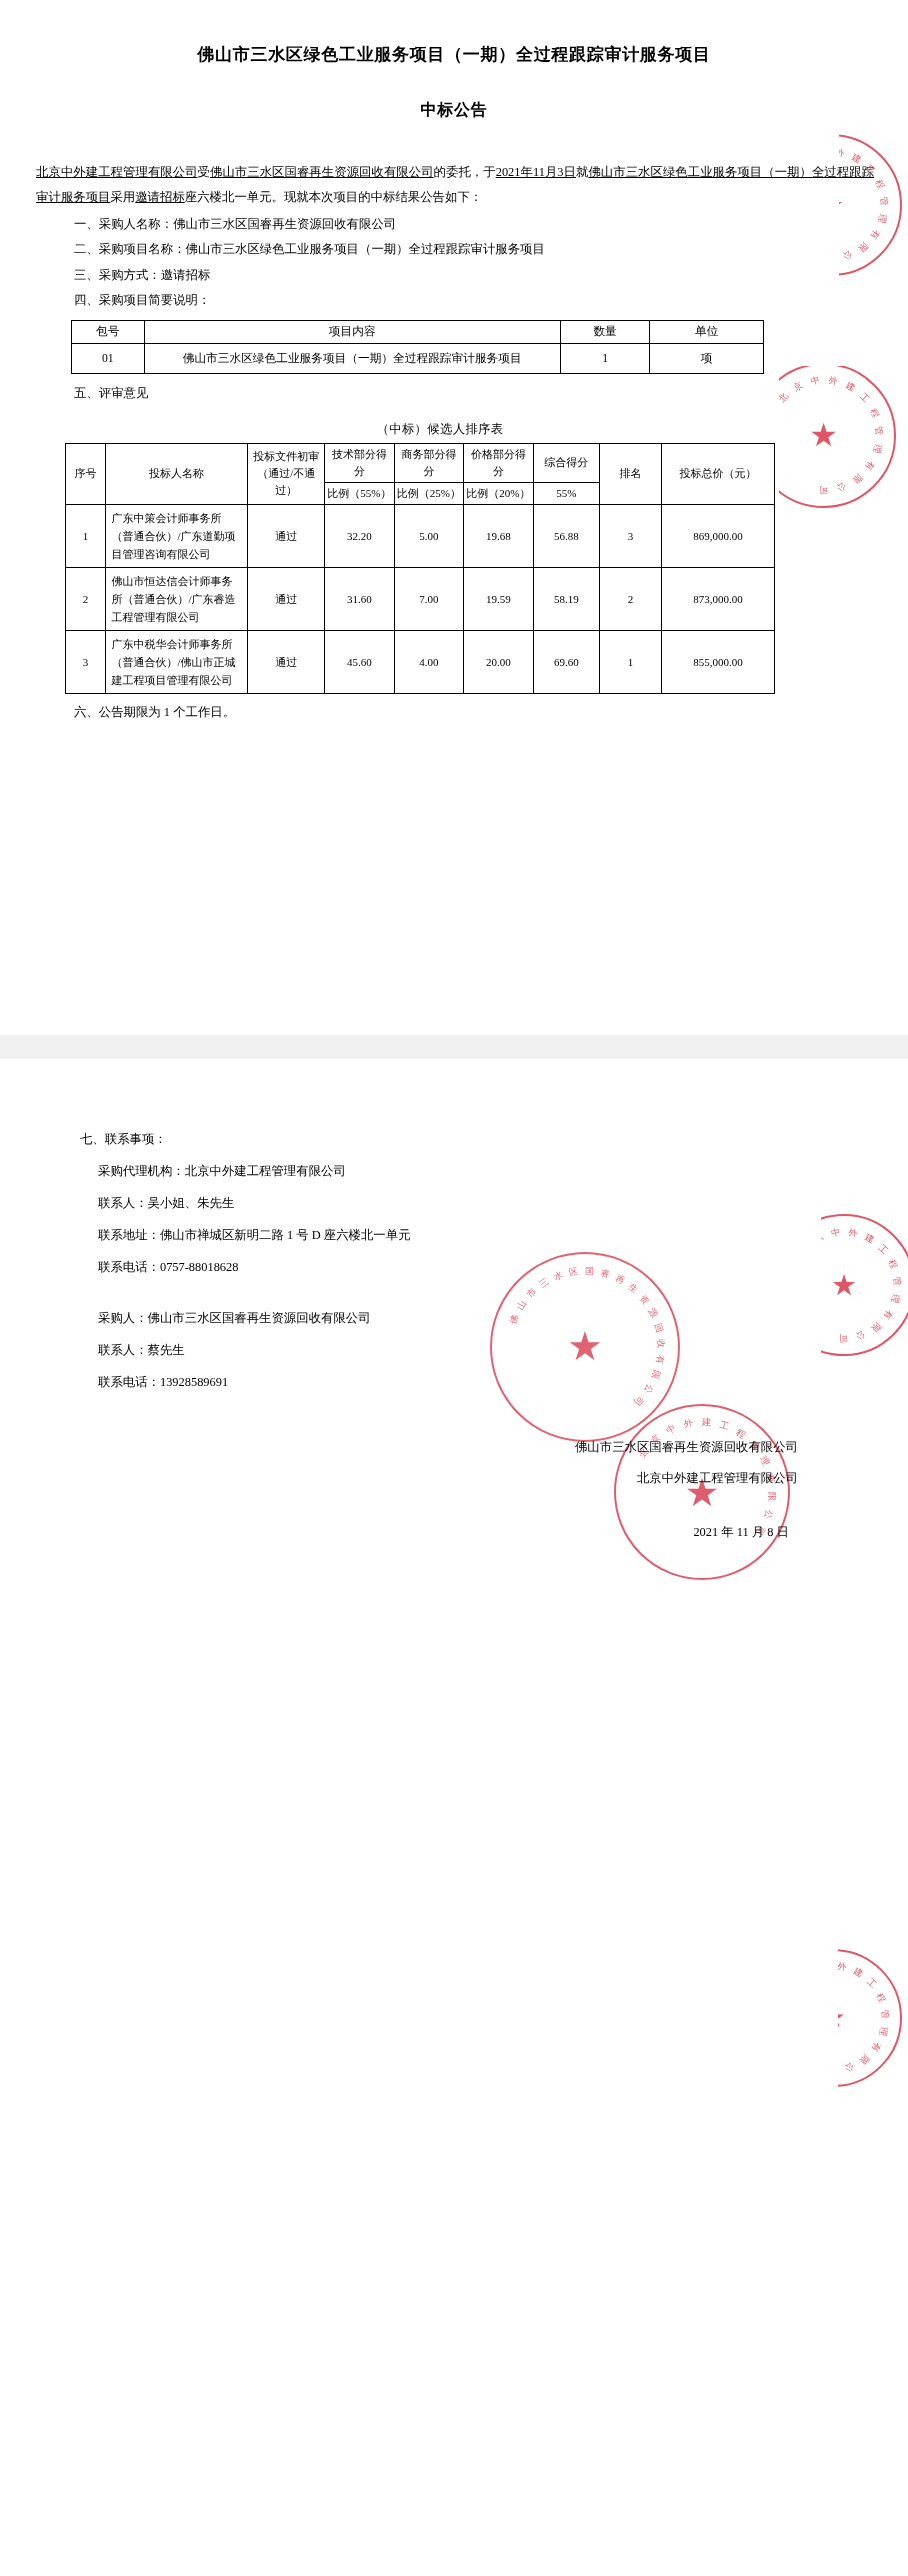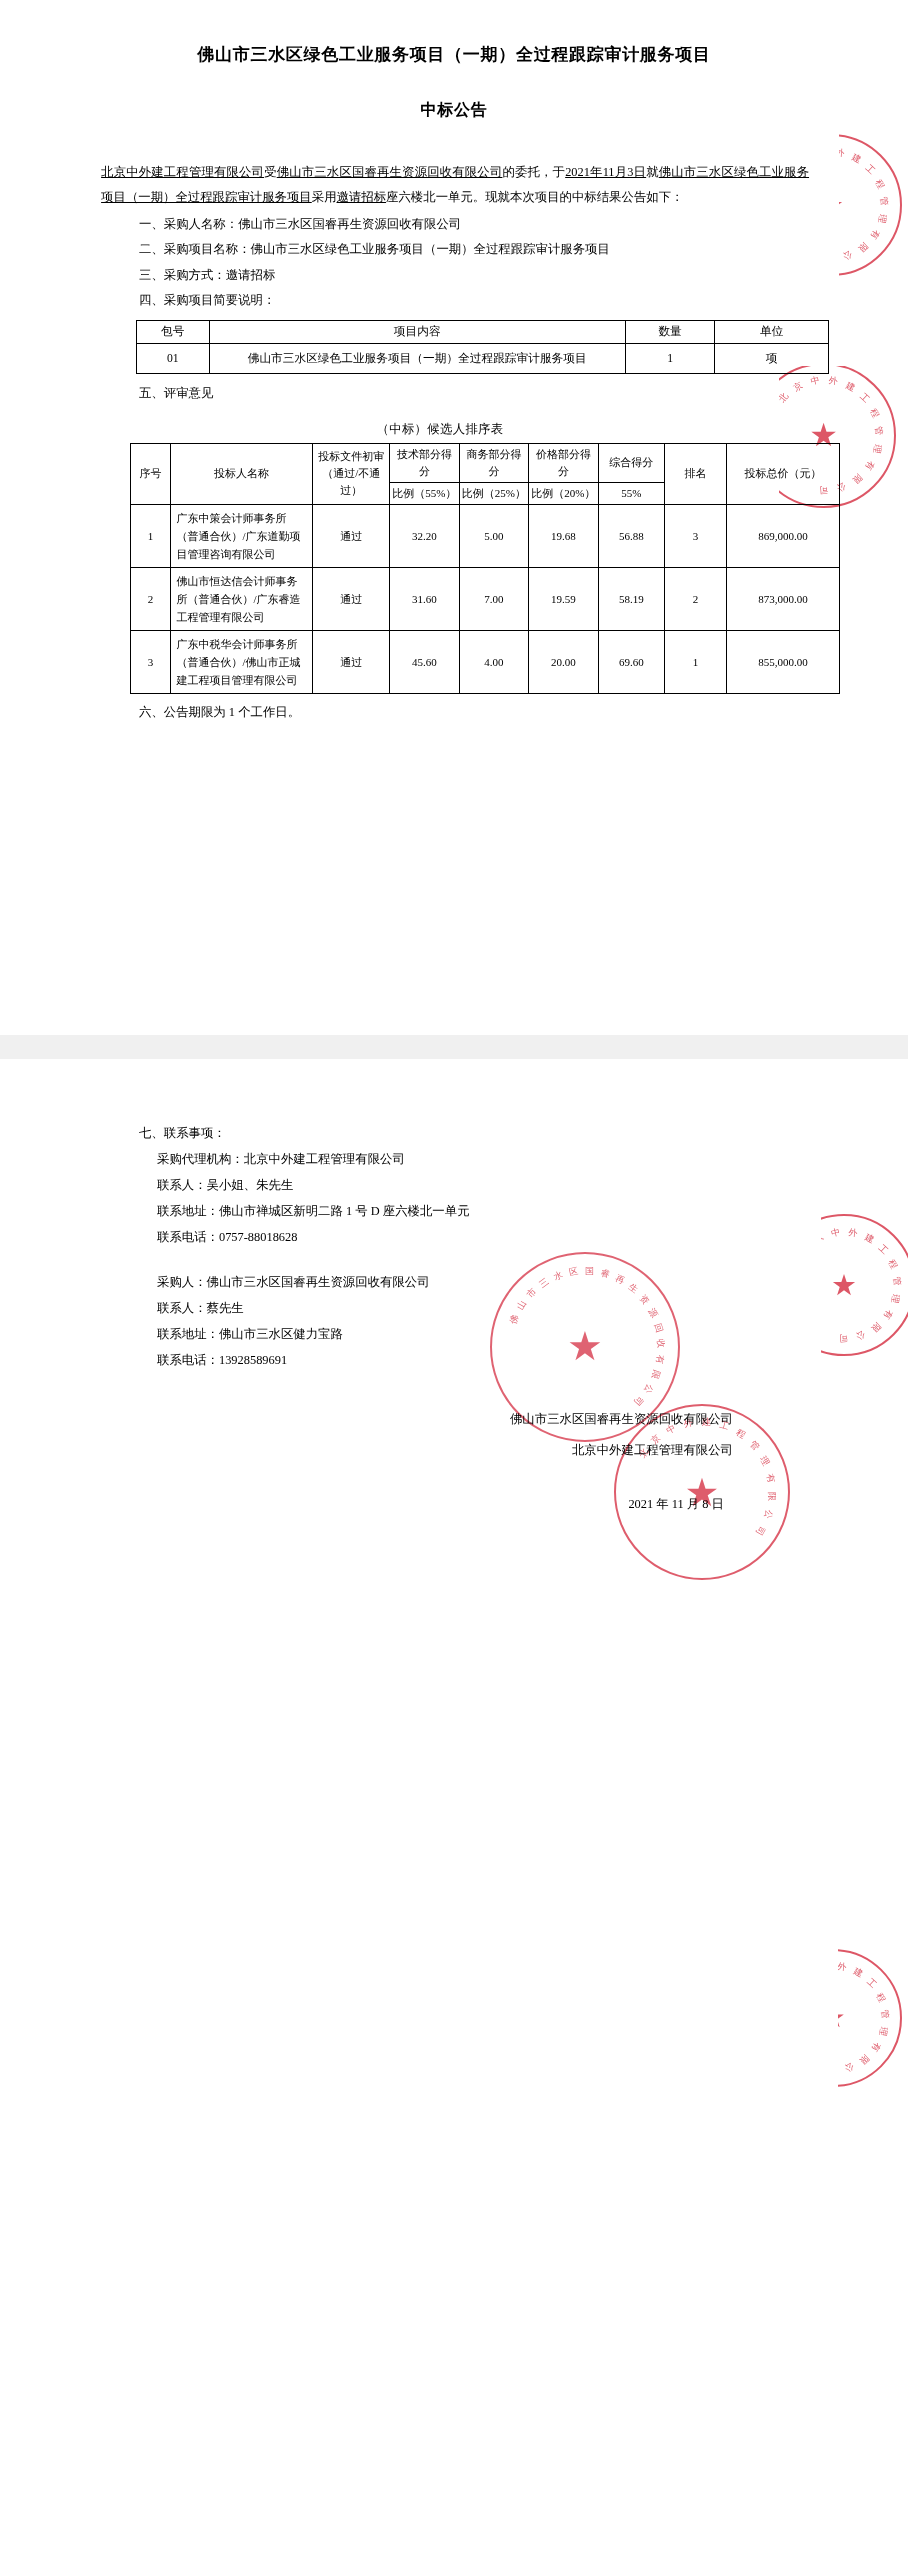--- a/index.html
+++ b/index.html
@@ -22,21 +22,21 @@
   .page-1 { height: 1035px; }
   .gap {
     height: 24px;
     background: #f0f0f0;
     width: 908px;
   }
   .page-2 { height: 1517px; }
 
   .doc-body {
     position: relative;
-    padding: 0 99px;
+    padding: 0 34px;
     box-sizing: border-box;
     z-index: 5;
   }
 
   h1.title {
     text-align: center;
     font-size: 17px;
     font-weight: bold;
     margin: 0;
     padding-top: 43px;
@@ -123,21 +123,21 @@
   }
   .eval td.price { white-space: nowrap; }
 
   .contact-block {
     padding-top: 61px;
     padding-left: 40px;
   }
   .contact-line {
     font-size: 12.4px;
     line-height: 26px;
-    margin: 0;
+    margin: 6px;
   }
   .contact-line .lbl { font-weight: normal; }
   .contact-indent { padding-left: 18px; }
   .sig-block {
     text-align: right;
     padding-right: 76px;
     padding-top: 31px;
   }
   .sig-line {
     font-size: 12.4px;
@@ -420,21 +420,20 @@
     <div class="contact-block">
       <p class="contact-line">七、联系事项：</p>
 
       <p class="contact-line contact-indent"><span class="lbl">采购代理机构：</span><span>北京中外建工程管理有限公司</span></p>
       <p class="contact-line contact-indent"><span class="lbl">联系人：</span><span>吴小姐、朱先生</span></p>
       <p class="contact-line contact-indent"><span class="lbl">联系地址：</span><span>佛山市禅城区新明二路 1 号 D 座六楼北一单元</span></p>
       <p class="contact-line contact-indent"><span class="lbl">联系电话：</span><span>0757-88018628</span></p>
 
       <p class="contact-line contact-indent" style="padding-top:19.3px;"><span class="lbl">采购人：</span><span>佛山市三水区国睿再生资源回收有限公司</span></p>
       <p class="contact-line contact-indent"><span class="lbl">联系人：</span><span>蔡先生</span></p>
-      <p class="contact-line contact-indent"><span class="lbl">联系地址：</span><span>佛山市三水区健力宝路</span></p>
       <p class="contact-line contact-indent"><span class="lbl">联系电话：</span><span>13928589691</span></p>
     </div>
 
     <div class="sig-block">
       <p class="sig-line">佛山市三水区国睿再生资源回收有限公司</p>
       <p class="sig-line">北京中外建工程管理有限公司</p>
       <p class="sig-date">2021 年 11 月 8 日</p>
     </div>
   </div>
 </div>

